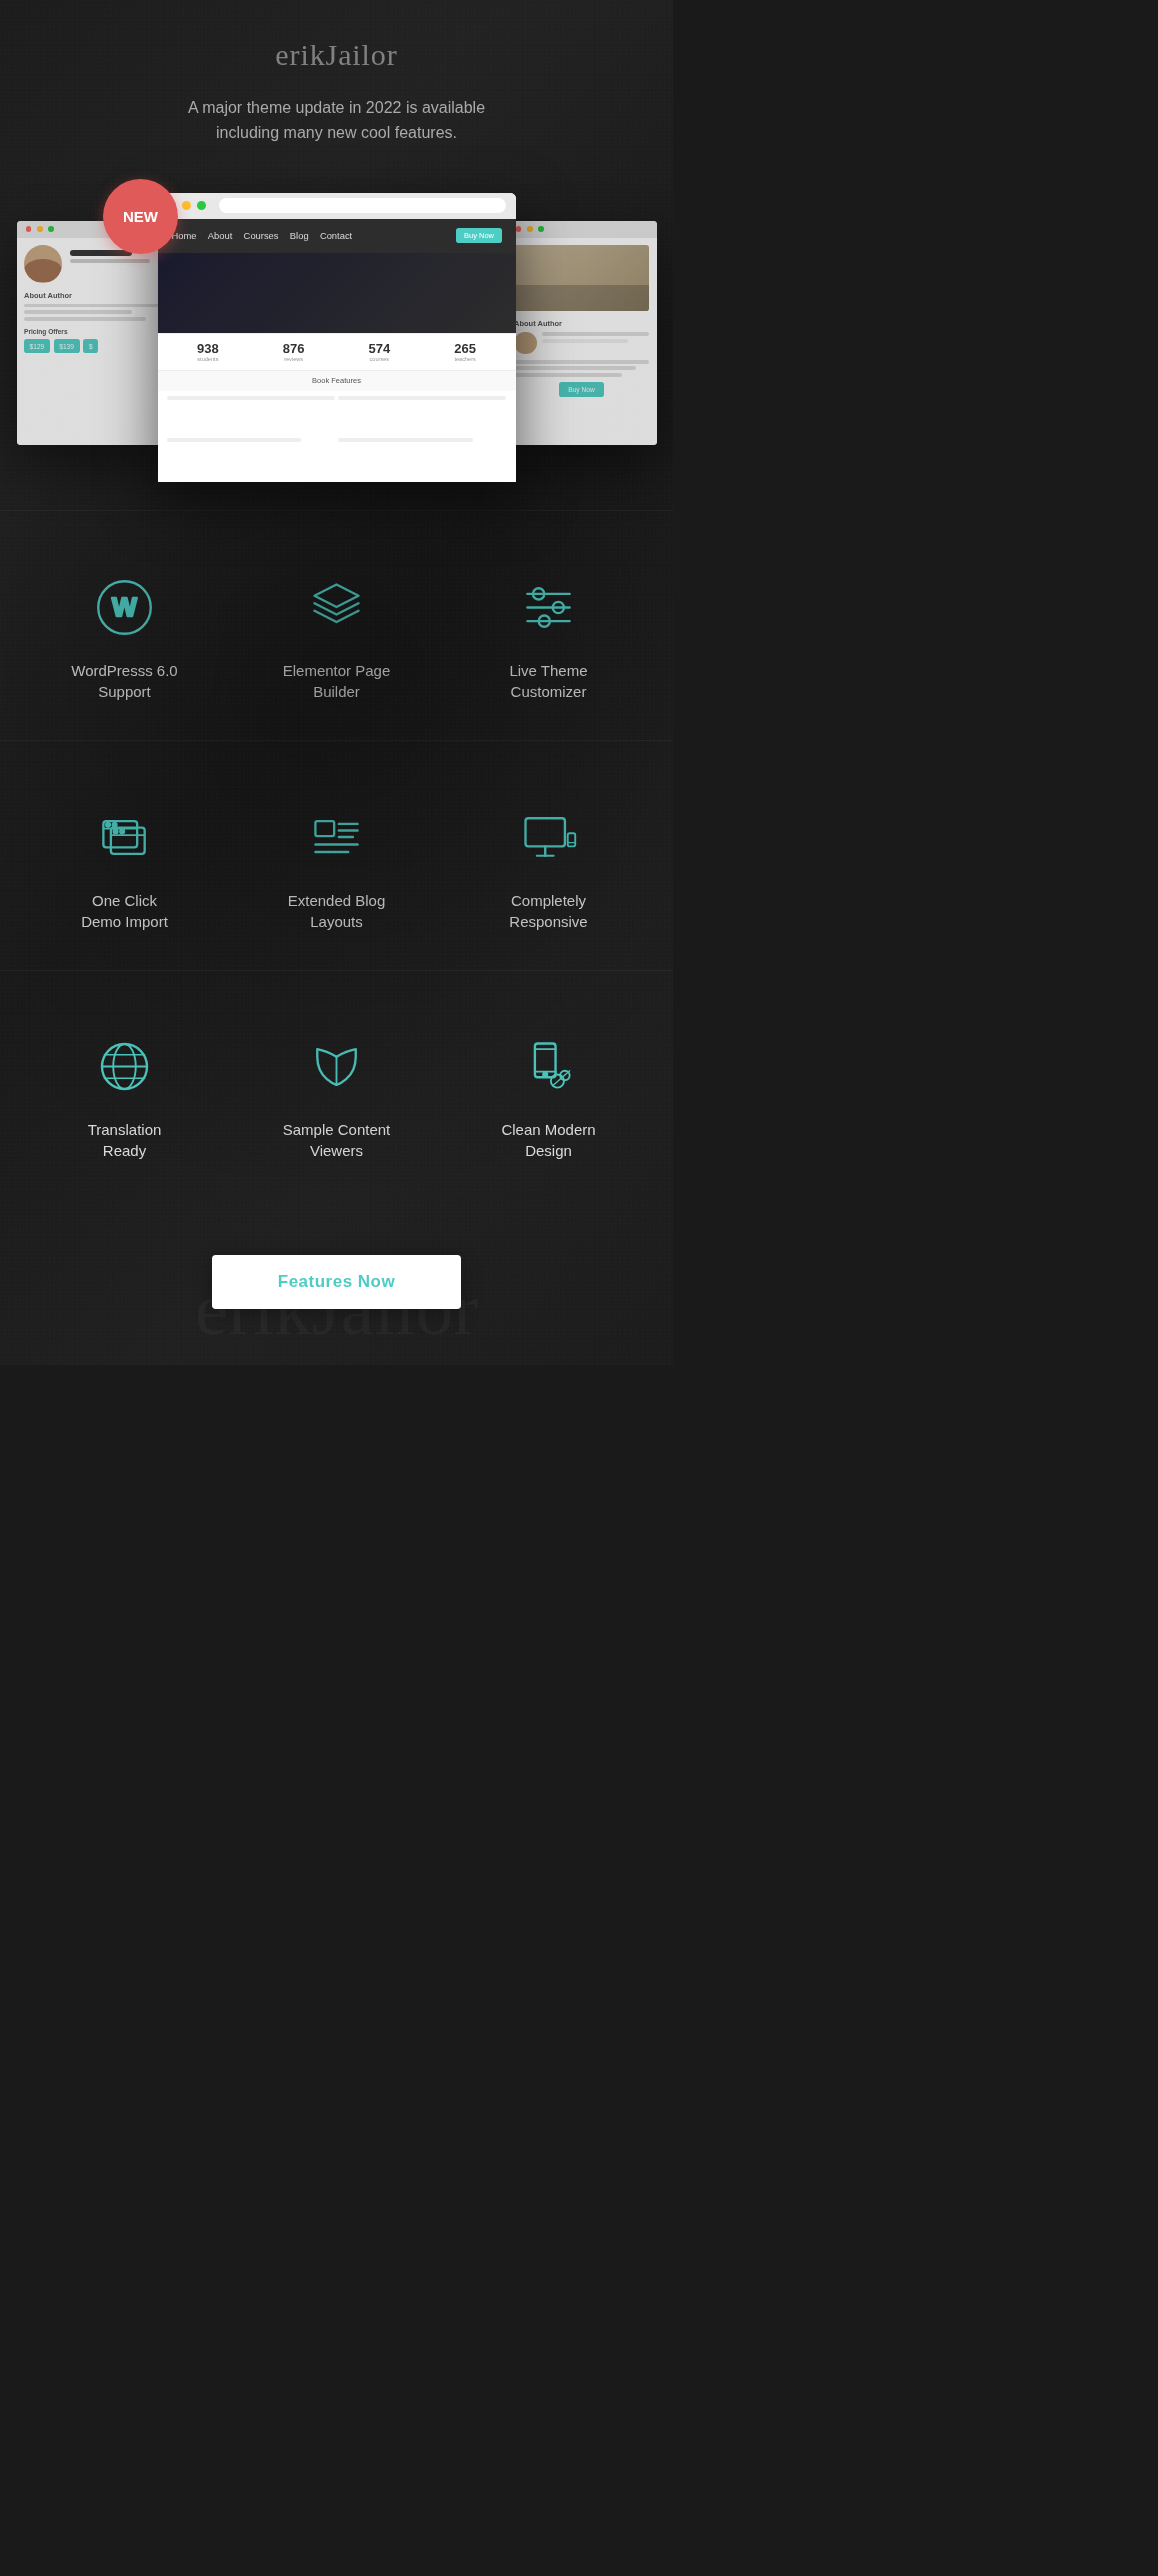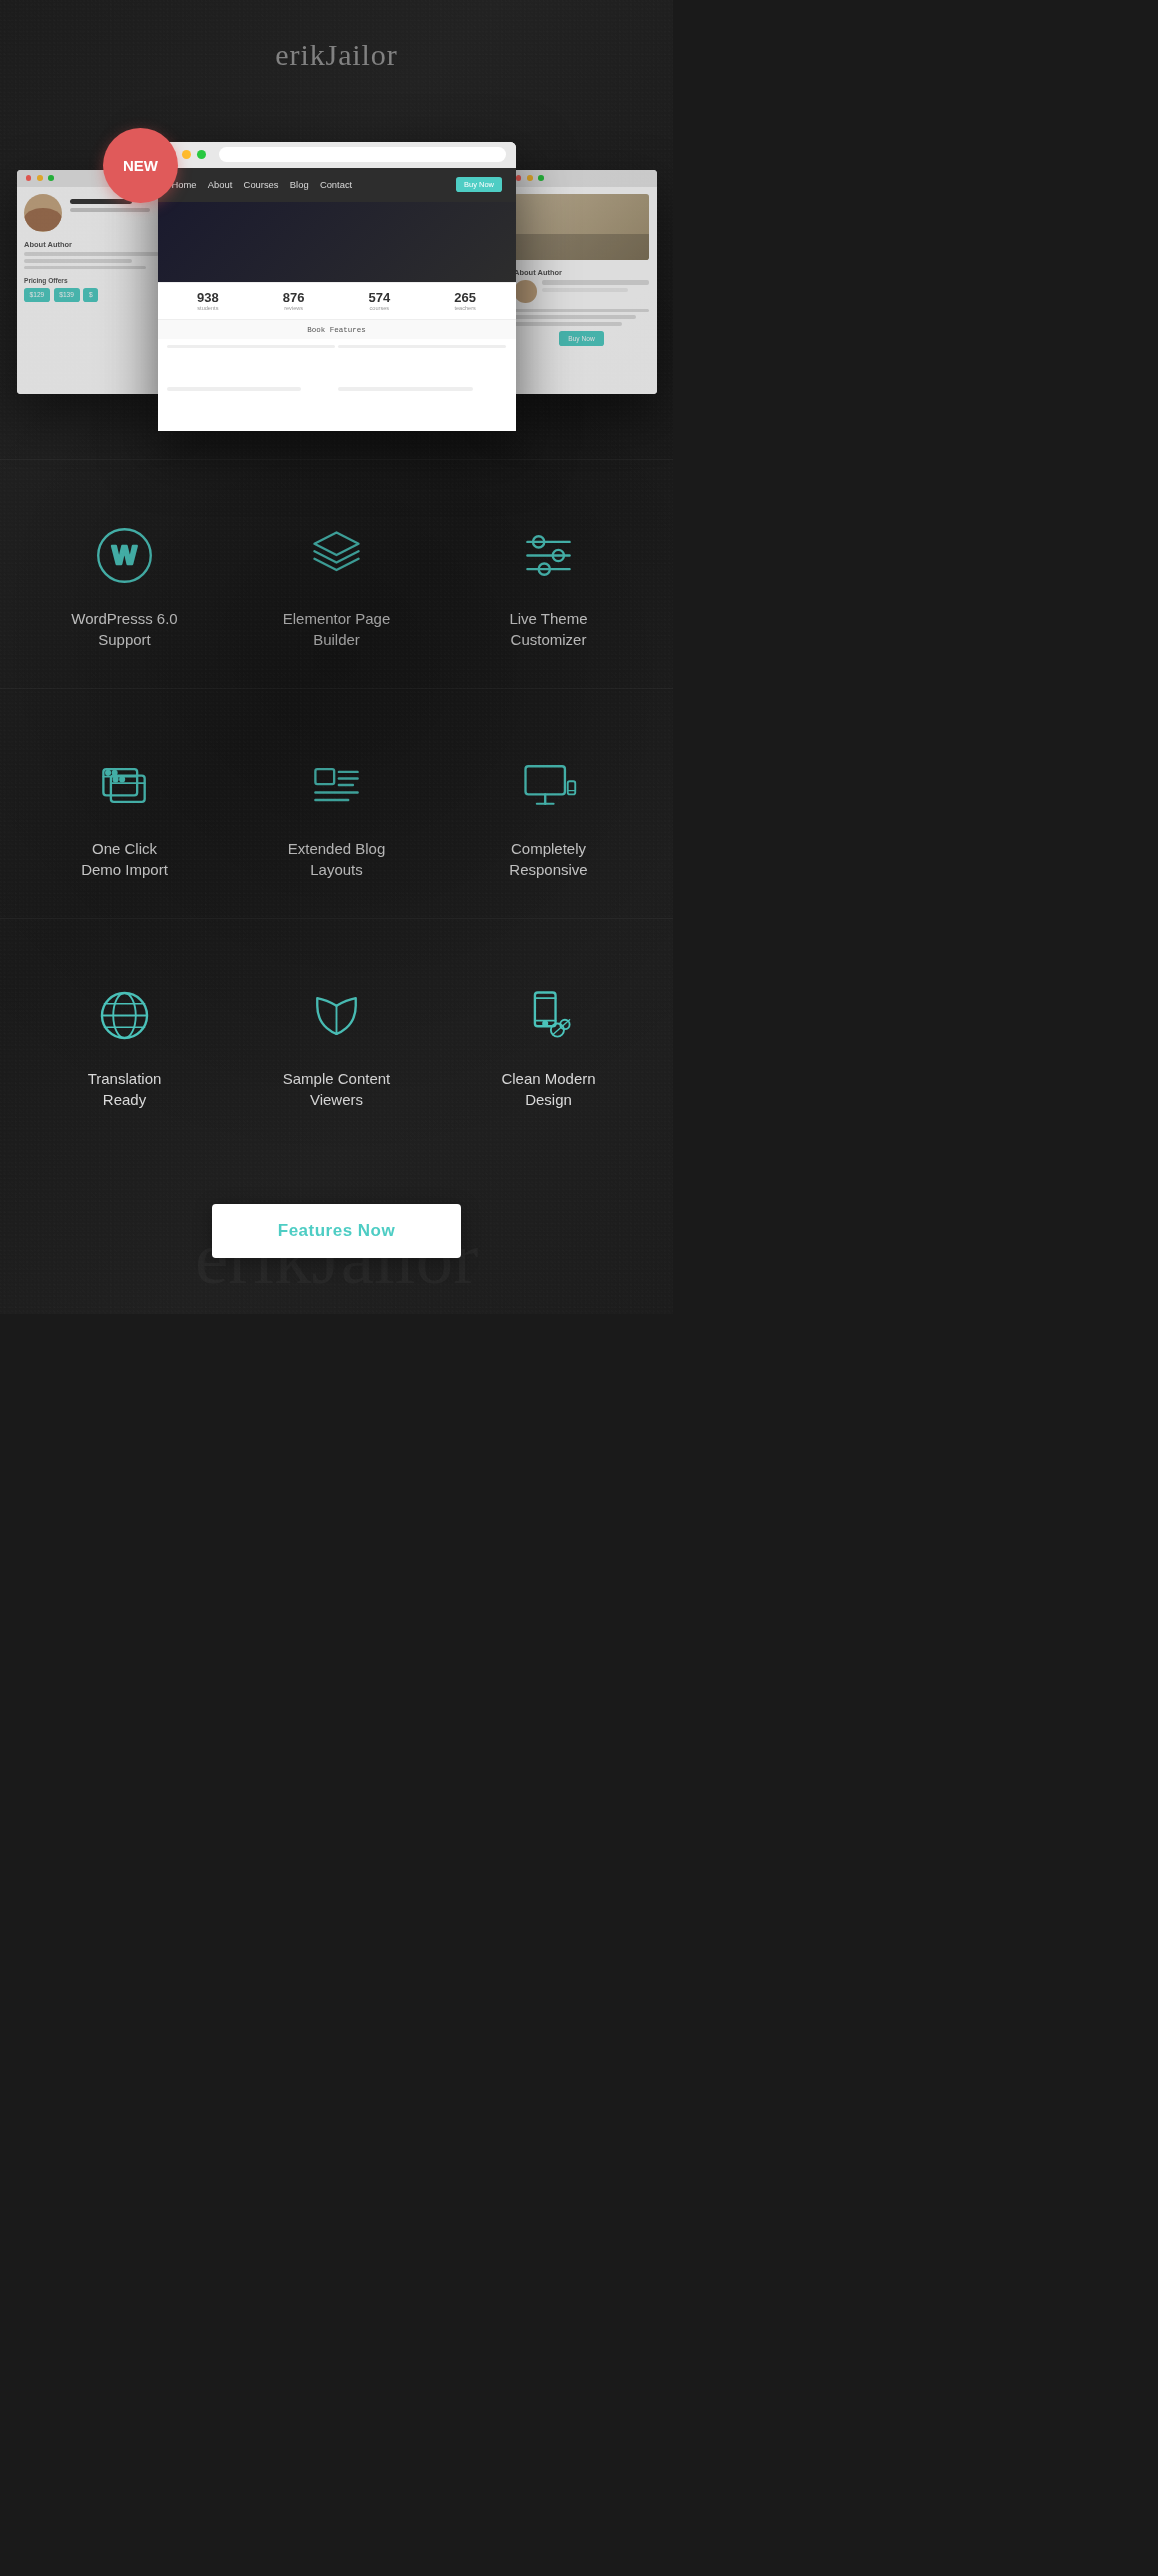--- a/index.html
+++ b/index.html
@@ -303,20 +303,24 @@
     }
 
   </style>
 </head>
 <body>
 
 <div class="bg-dark">
 
   <div class="header-section">
     <div class="logo-text">erikJailor</div>
+    <p class="subtitle">
+      <span>A major theme update in 2022 is available</span><br>
+      <span>including many new cool features.</span>
+    </p>
   </div>
 
   <div class="screenshot-section">
 
     <div class="new-badge">
       <span>NEW</span>
     </div>
 
     <div class="browser-mockup-container">
 
@@ -386,21 +390,21 @@
               <div class="mockup-stat">
                 <div class="mockup-stat-num">574</div>
                 <div class="mockup-stat-label">courses</div>
               </div>
               <div class="mockup-stat">
                 <div class="mockup-stat-num">265</div>
                 <div class="mockup-stat-label">teachers</div>
               </div>
             </div>
 
-            <div style="background:#f9f9f9;padding:5.6px 9.4px;font-size:7.5px;color:#555;font-family:Liberation Mono, monospace;text-align:center;border-top:0.9px solid #eee;">Book Features</div>
+            <div style="background:#f9f9f9;padding:5.6px 9.4px;font-size:7.5px;color:#555;font-family:Liberation Sans, sans-serif;text-align:center;border-top:0.9px solid #eee;">Book Features</div>
             <div style="background:#fff;padding:5.6px 9.4px;display:grid;grid-template-columns:1fr 1fr;gap:3.8px;flex:1;">
               <div style="height:3.8px;background:#eee;border-radius:1.9px;"></div>
               <div style="height:3.8px;background:#eee;border-radius:1.9px;"></div>
               <div style="height:3.8px;background:#eee;border-radius:1.9px;width:80%;"></div>
               <div style="height:3.8px;background:#eee;border-radius:1.9px;width:80%;"></div>
             </div>
           </div>
         </div>
       </div>
 

